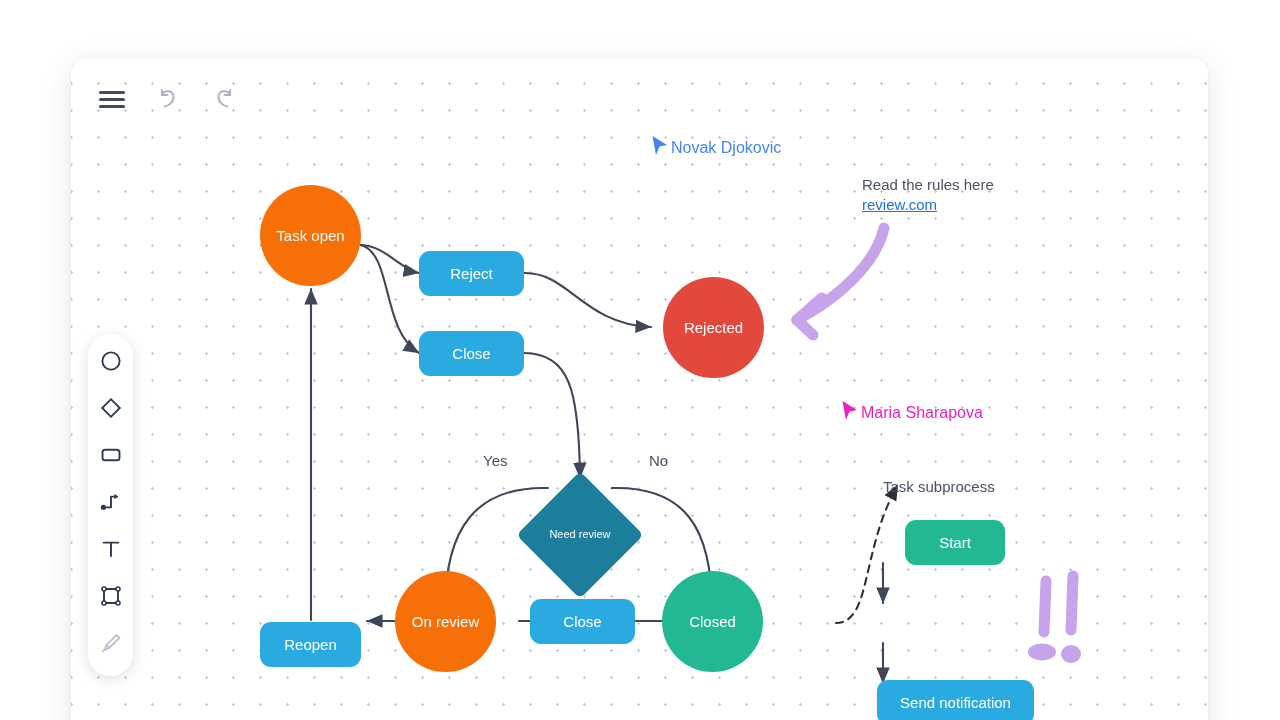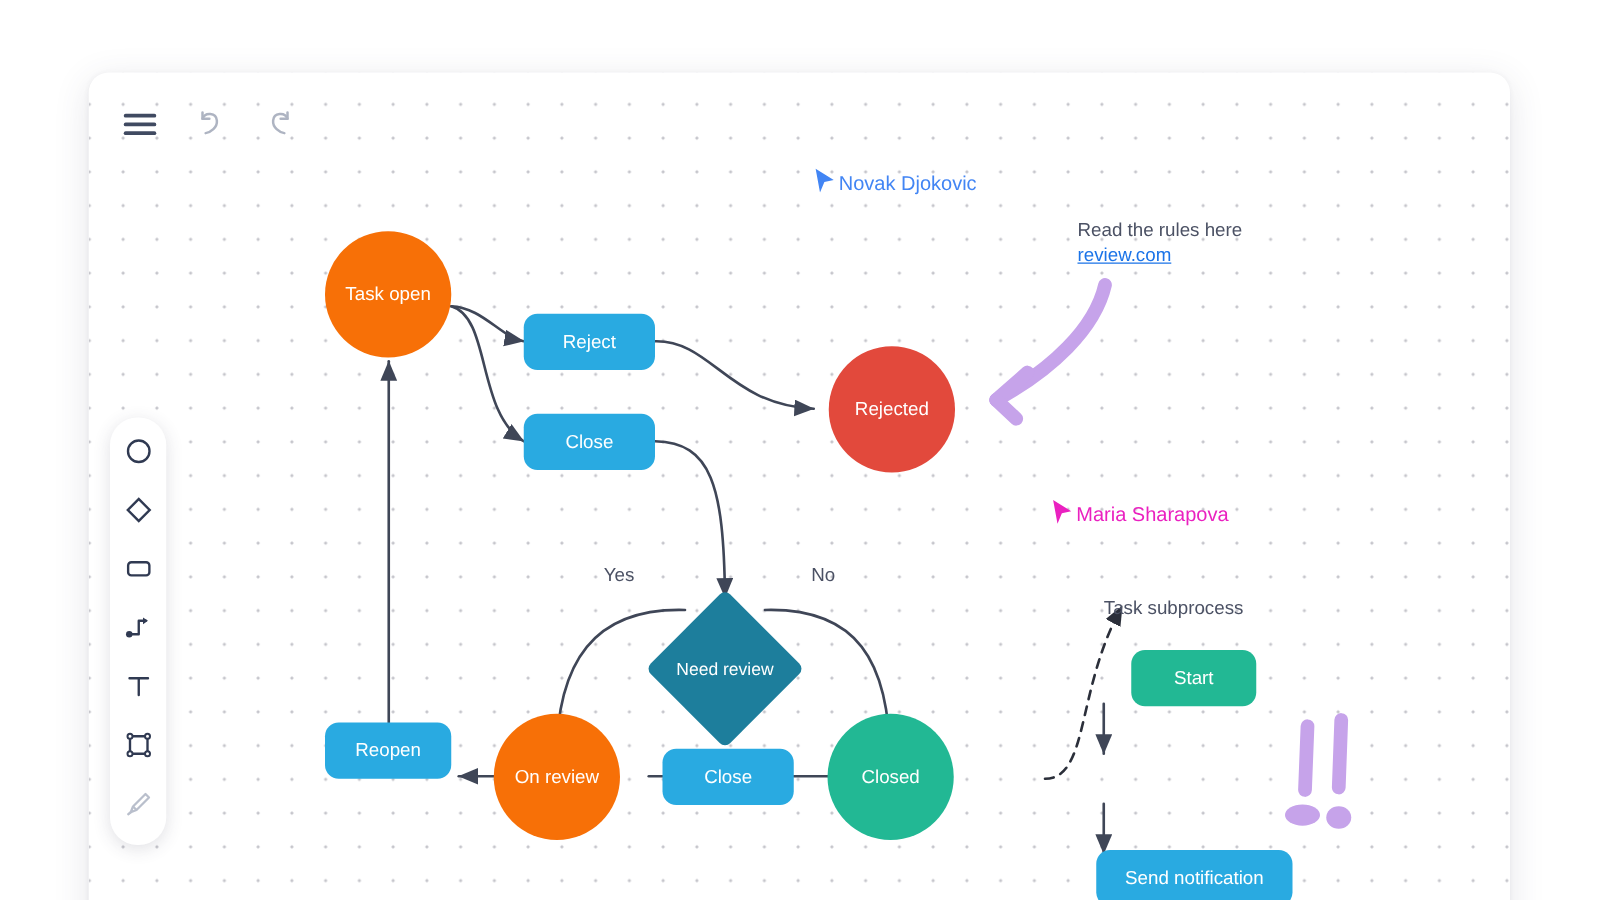--- a/index.html
+++ b/index.html
@@ -116,21 +116,21 @@
     left: 0; top: 0;
     width: 100%; height: 100%;
     transform: rotate(45deg);
     border-radius: 6px;
   }
   .diamond-label {
     position: absolute;
     left: 0; top: 0;
     width: 100%; height: 100%;
     display: flex; align-items: center; justify-content: center;
-    color: #fff; font-size: 14px; text-align: left; line-height: 1.2;
+    color: #fff; font-size: 11px; text-align: left; line-height: 1.2;
   }
 
   
   .edge-label {
     position: absolute;
     color: #4b5164;
     font-size: 15px;
     z-index: 13;
     user-select: none;
   }
@@ -146,21 +146,21 @@
     text-decoration: underline;
     cursor: pointer;
     display: block;
   }
 
   
   .cursor {
     position: absolute;
     z-index: 35;
     display: flex;
-    align-items: center;
+    align-items: flex-end;
   }
   .cursor-name {
     font-size: 16px;
     white-space: nowrap;
     margin-left: 2px;
     margin-top: 7px;
   }
 
   svg.layer {
     position: absolute;
@@ -261,21 +261,21 @@
 
     <div class="node circle" style="left:592px; top:219px; width:101px; height:101px; background:#e2493c;">
       <span>Rejected</span>
     </div>
 
     <div class="diamond-wrap" style="left:464px; top:432px; width:90px; height:90px;">
       <div class="diamond-shape" style="background:#1d7e9c;"></div>
       <div class="diamond-label">Need review</div>
     </div>
 
-    <div class="node rrect" style="left:189px; top:520px; width:101px; height:45px; background:#29aae1;">
+    <div class="node rrect" style="left:189px; top:564px; width:101px; height:45px; background:#29aae1;">
       <span>Reopen</span>
     </div>
 
     <div class="node circle" style="left:324px; top:513px; width:101px; height:101px; background:#f77007;">
       <span>On review</span>
     </div>
 
     <div class="node rrect" style="left:459px; top:541px; width:105px; height:45px; background:#29aae1;">
       <span>Close</span>
     </div>

